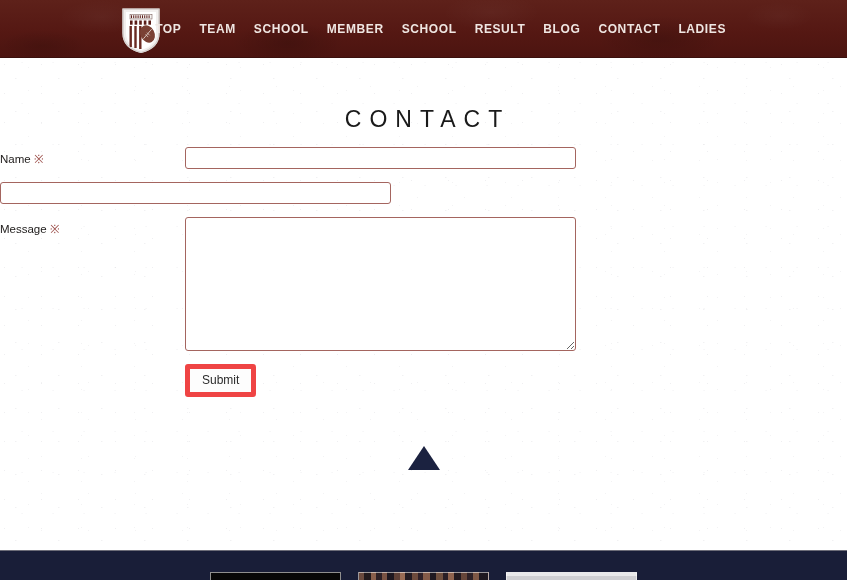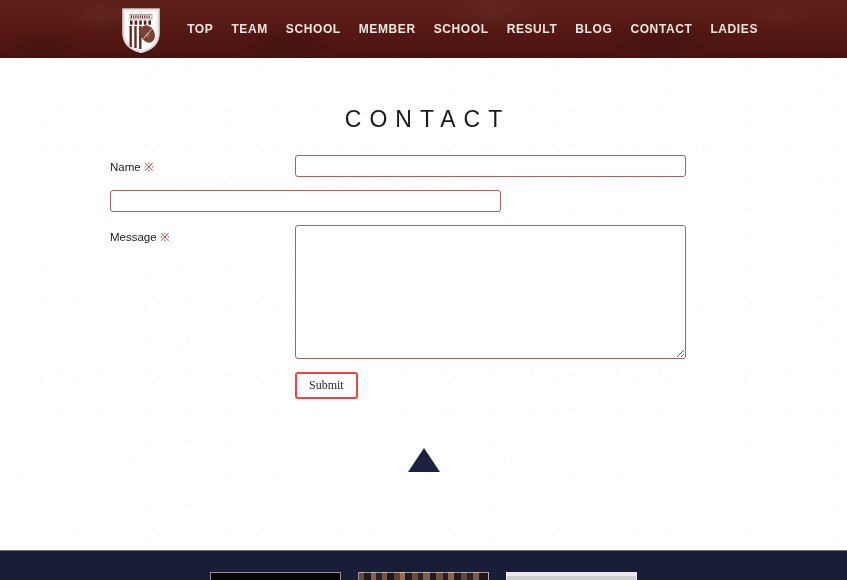--- a/index.html
+++ b/index.html
@@ -57,21 +57,21 @@
   .logo-wrap svg { display: block; width: 42px; height: 48px; }
 
   
   .main-nav {
     position: absolute;
     left: 0; right: 0; top: 0;
     height: 58px;
     display: flex;
     align-items: center;
     justify-content: flex-end;
-    padding-right: 80px;
+    padding-right: 112px;
     gap: 0;
   }
   .nav-item {
     color: #efe6e2;
     font-size: 12px;
     font-weight: bold;
     letter-spacing: .6px;
     text-decoration: none;
     padding: 6px 9px;
     white-space: nowrap;
@@ -87,22 +87,21 @@
     margin: 0;
     padding-top: 48px;
     font-size: 23px;
     font-weight: normal;
     letter-spacing: 8px;
     color: #1a1a1a;
     text-indent: 8px;
   }
 
   .contact-form {
-    margin-top: 22px;
-    padding-left: 110px;
+    margin-top: 14px;
   }
   .form-row {
     display: flex;
     align-items: flex-start;
     margin-bottom: 13px;
   }
   .form-label {
     width: 185px;
     flex: 0 0 185px;
     font-size: 11.5px;
@@ -130,25 +129,25 @@
     resize: vertical;
     display: block;
   }
 
   .submit-row {
     display: flex;
     margin-top: 7px;
   }
   .submit-spacer { width: 185px; flex: 0 0 185px; }
   .submit-button {
-    font-family: Liberation Serif, serif;
+    font-family: Liberation Sans, sans-serif;
     font-size: 12px;
     color: #2b2b2b;
     background: #fdfdfd;
-    border: 2px solid #ef4444;
+    border: 5px solid #ef4444;
     border-radius: 3px;
     padding: 5px 12px;
     cursor: pointer;
     line-height: 1.1;
   }
 
   
   .scroll-top {
     margin: 0 auto;
     margin-top: 48px;

